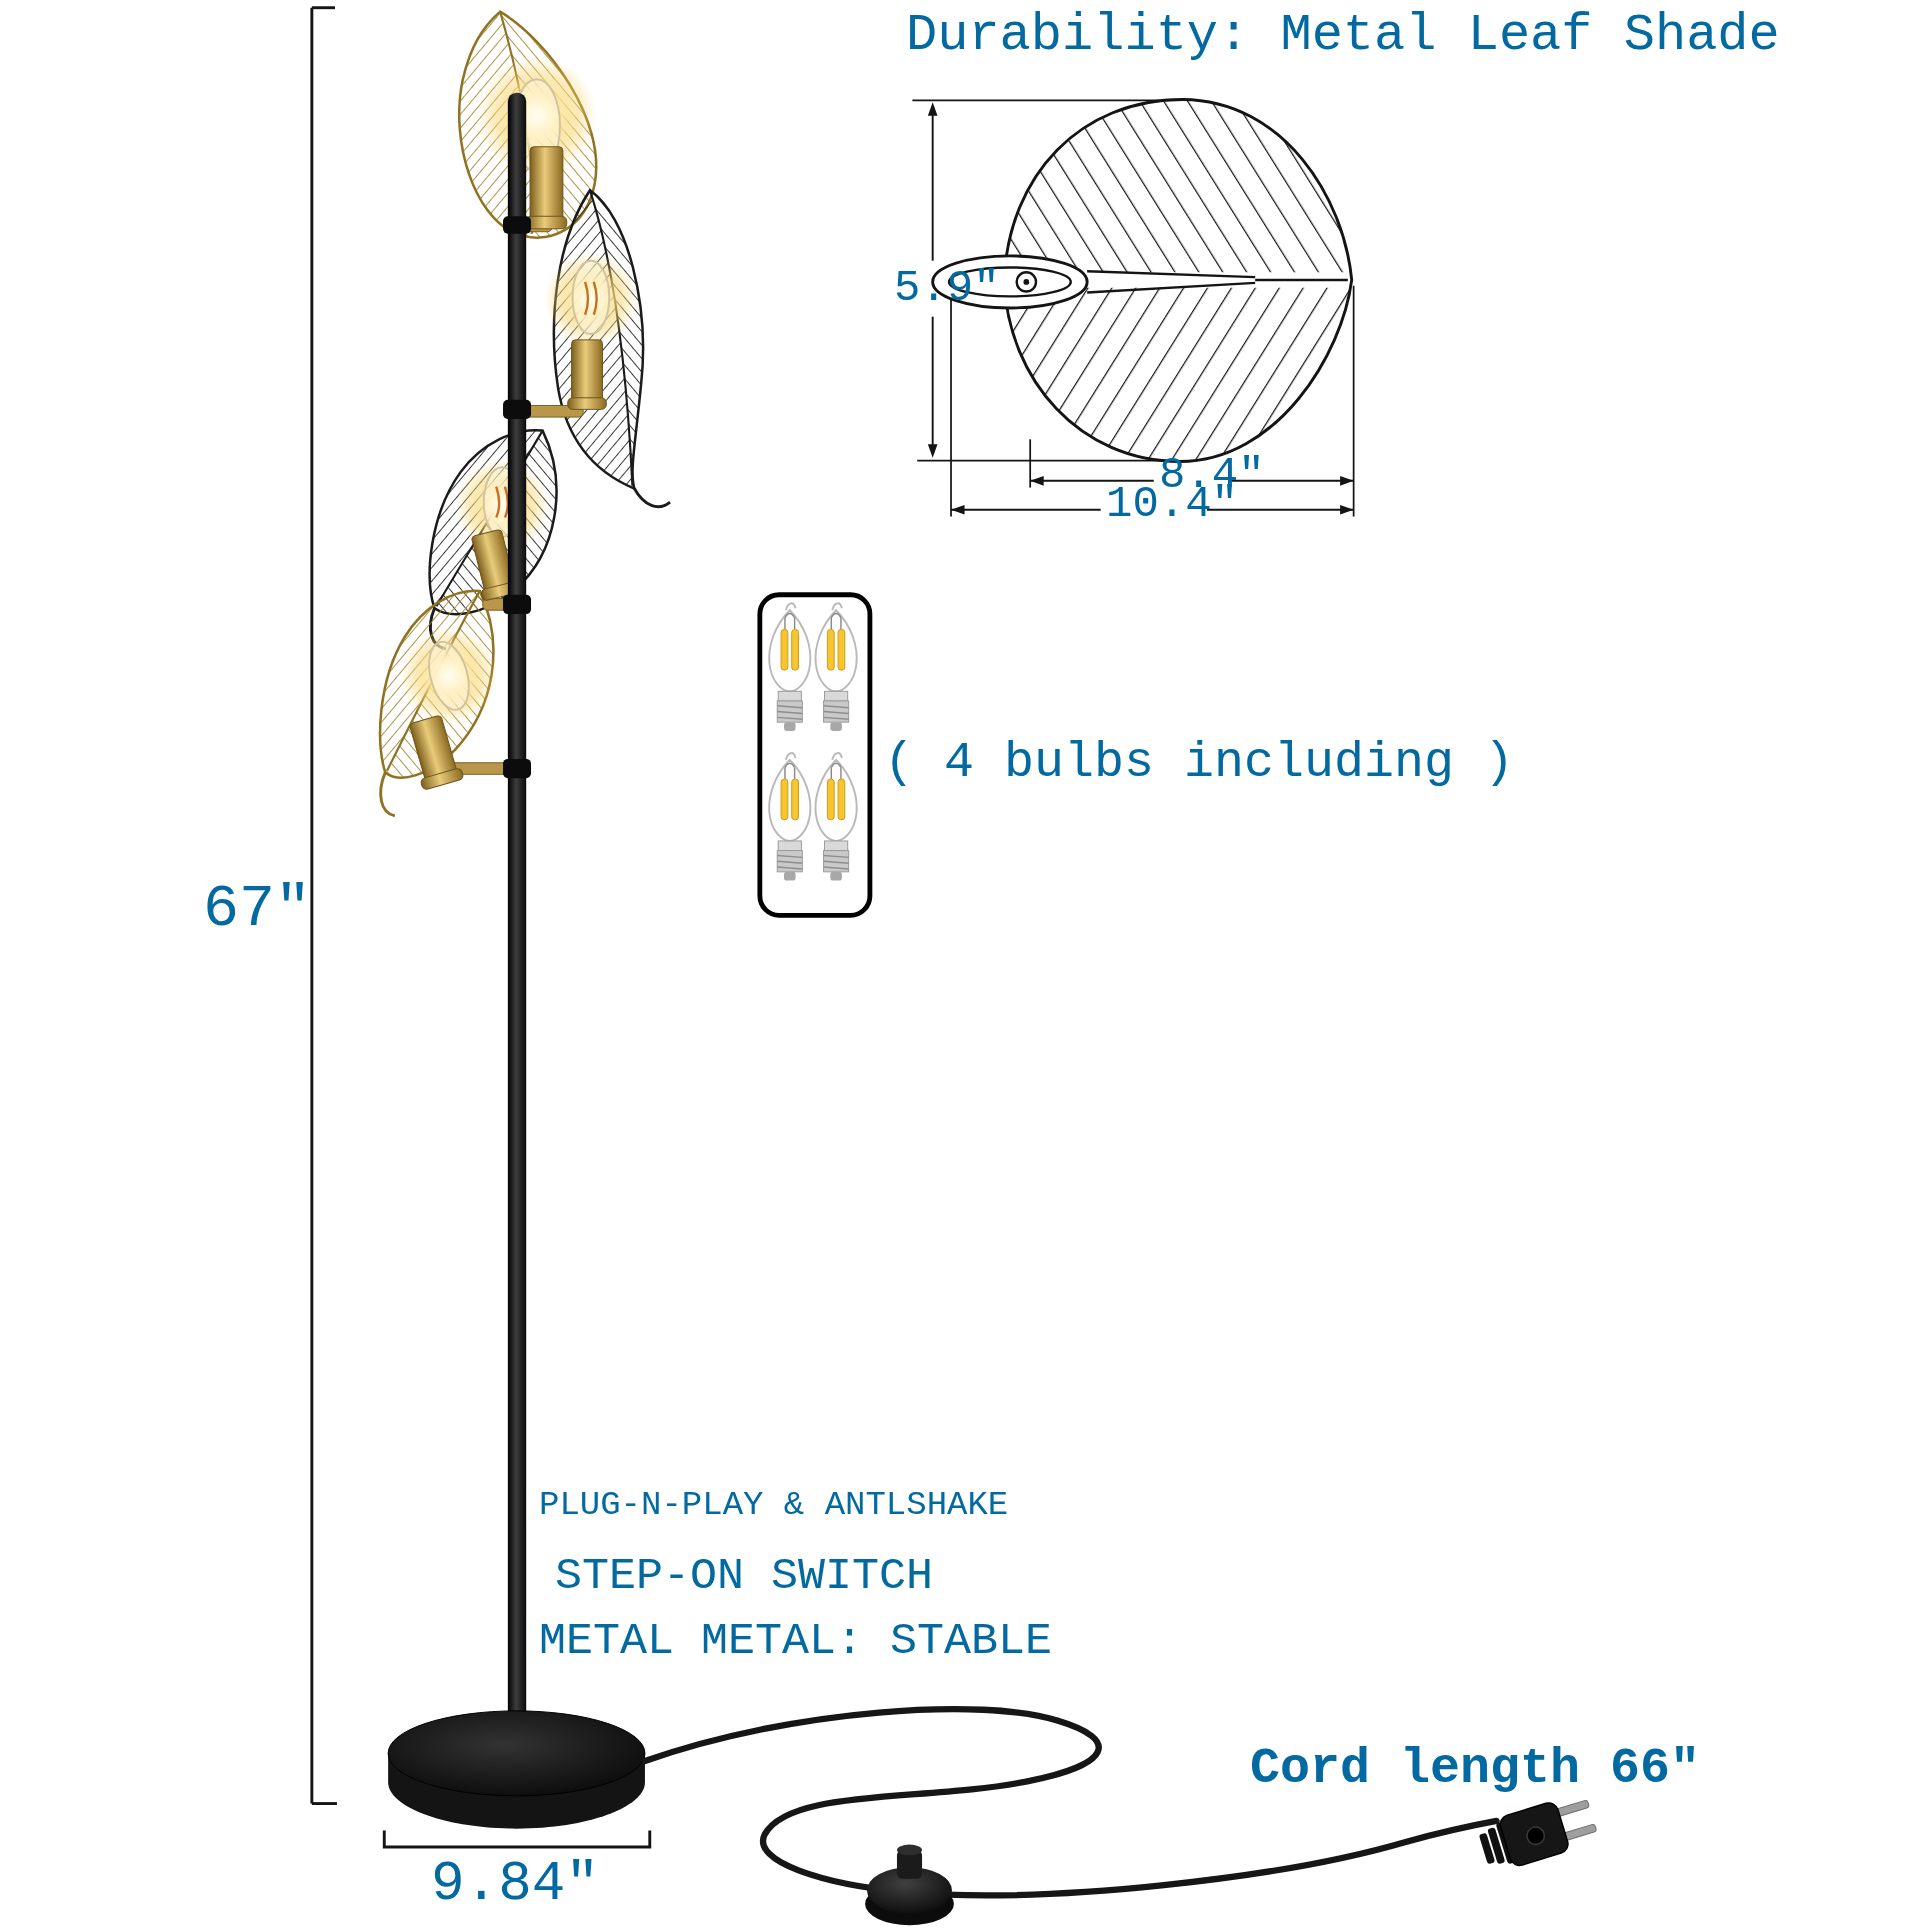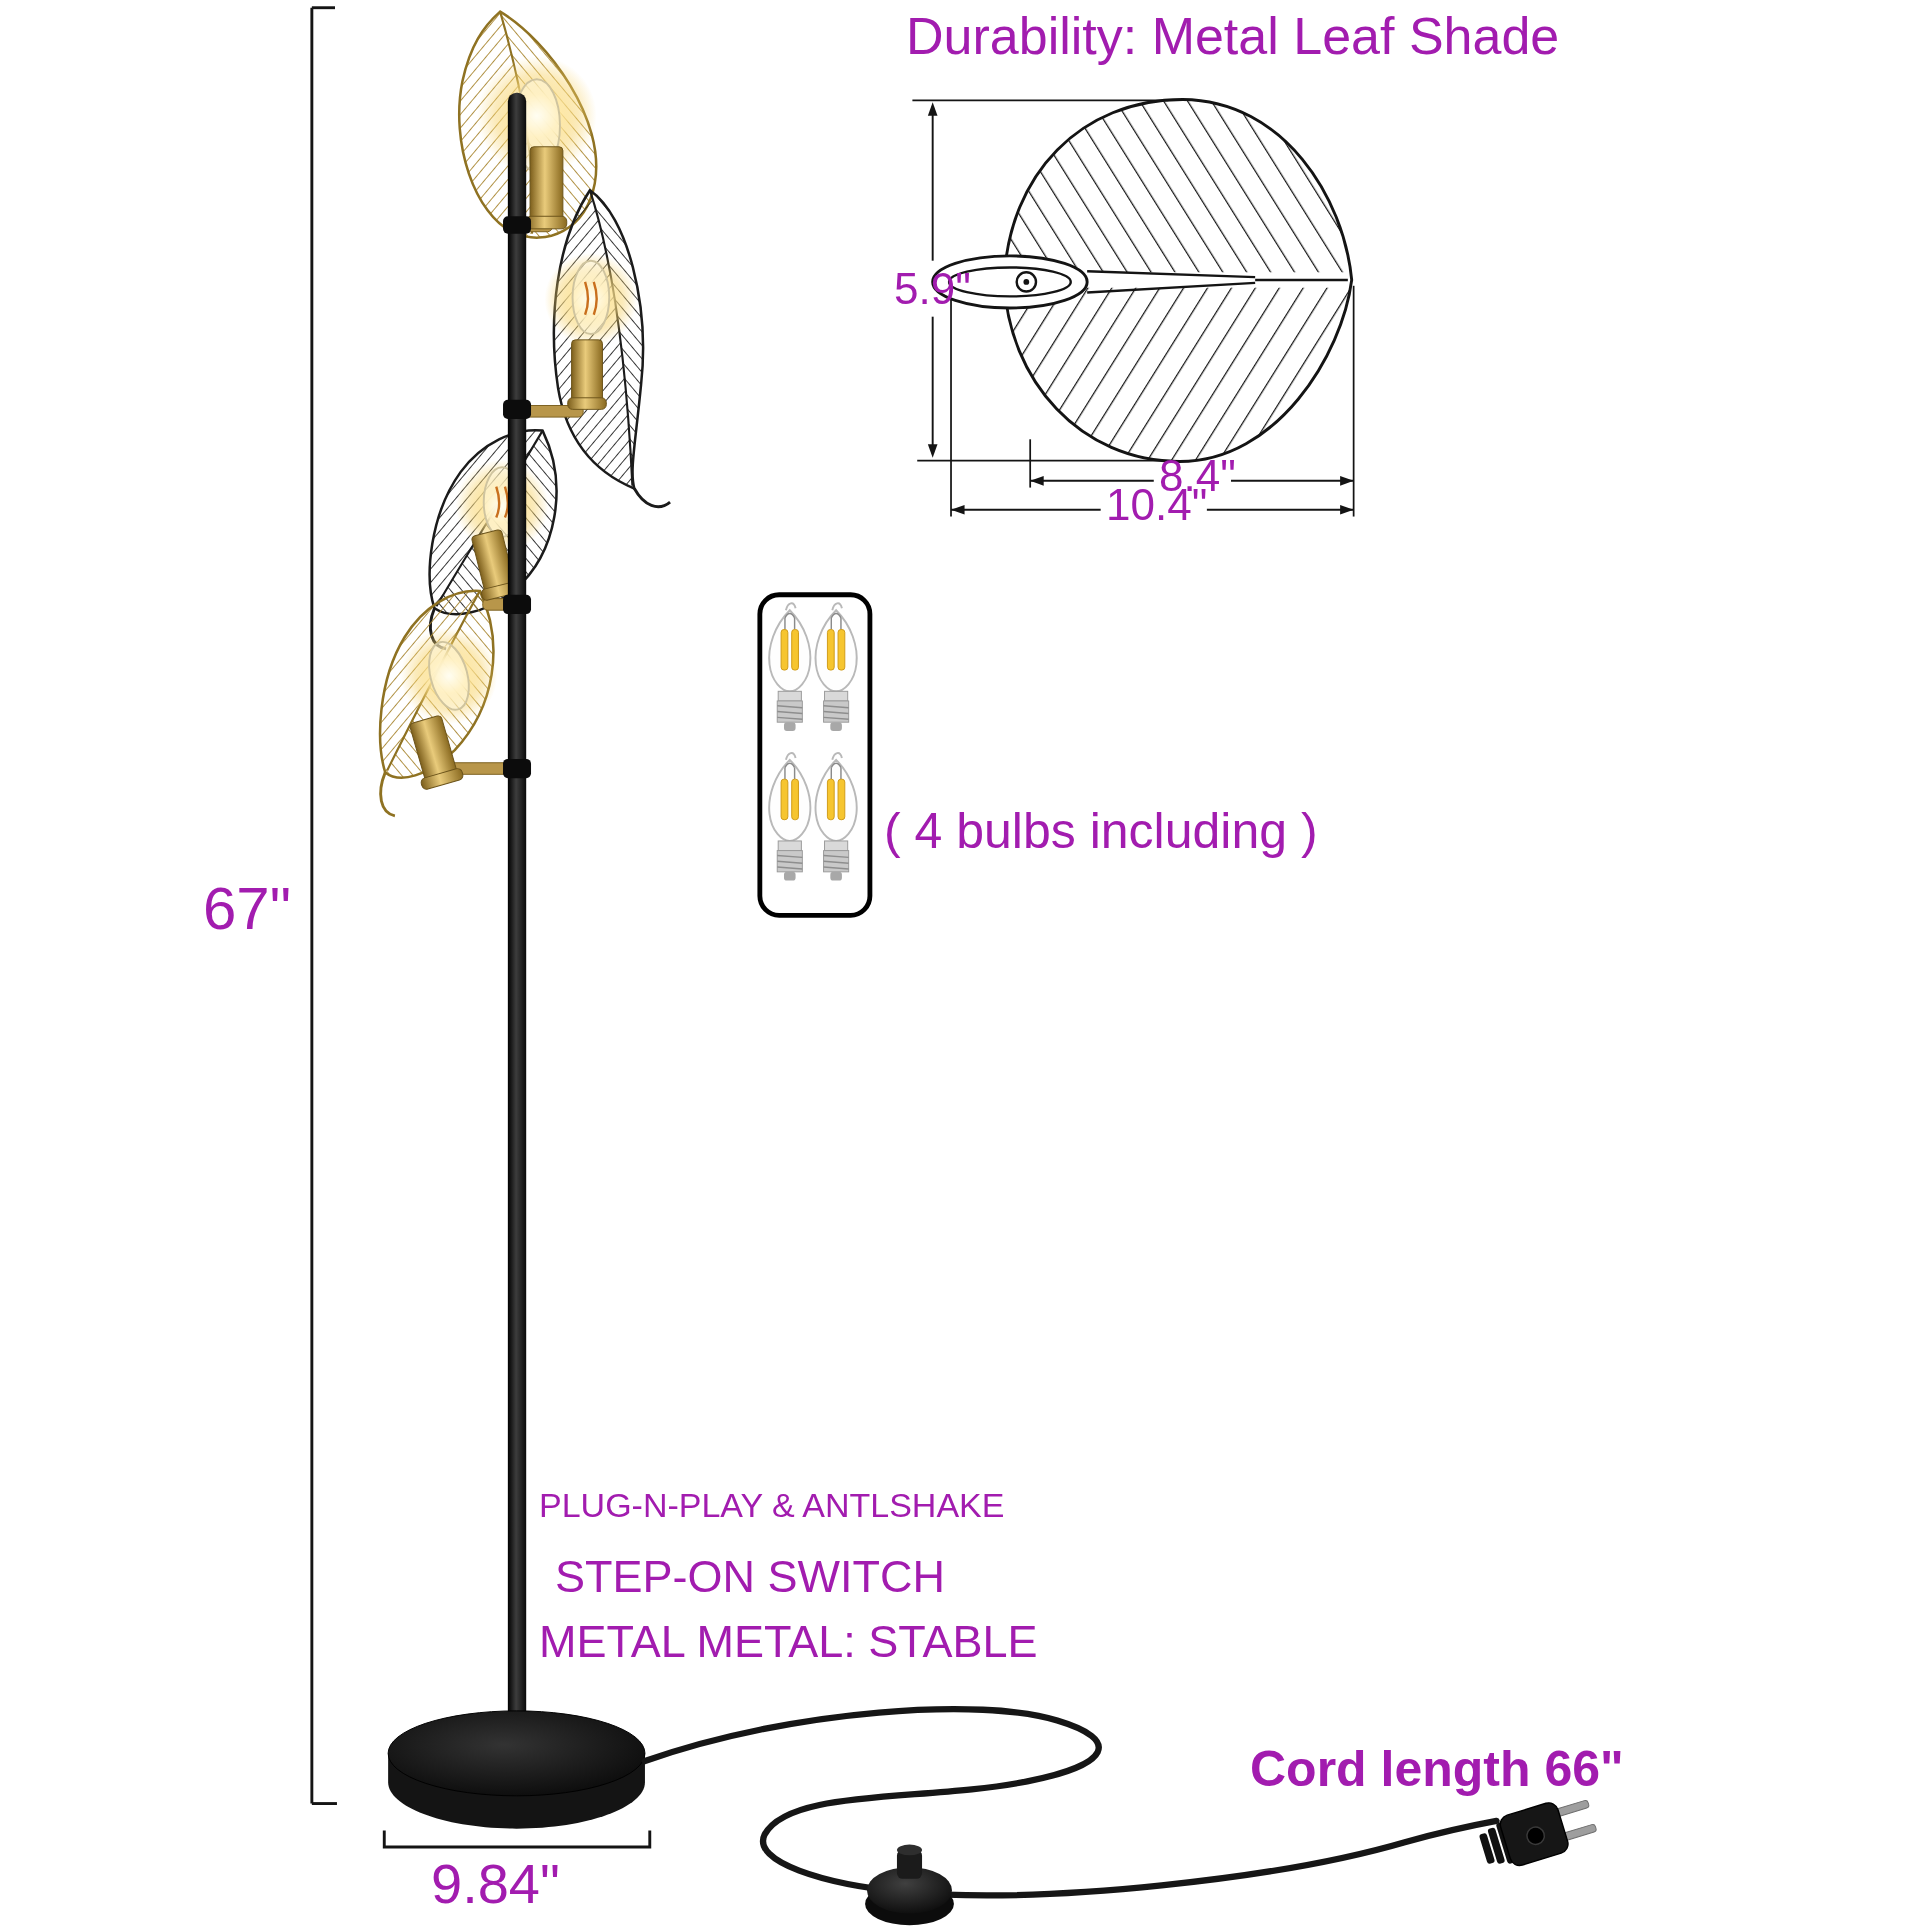--- a/index.html
+++ b/index.html
@@ -6,33 +6,33 @@
   .canvas{
     position:relative;
     width:1931px;height:1931px;
     background:#ffffff;
     font-family:"Liberation Serif","DejaVu Serif",serif;
     overflow:hidden;
   }
   .canvas svg{position:absolute;left:0;top:0;}
   .lbl{
     position:absolute;
-    color:#a21caf;
+    color:#0369a1;
     white-space:nowrap;
     line-height:1.08;
-    font-family:Liberation Sans, sans-serif;
+    font-family:Liberation Mono, monospace;
   }
   .t-title{left:906px;top:7.7px;font-size:52px;}
   .t-59{left:894px;top:265px;font-size:44px;}
   .t-84{left:1159px;top:452px;font-size:44px;}
   .t-104{left:1106px;top:481px;font-size:44px;}
   .t-67{left:203px;top:877px;font-size:60px;}
   .t-984{left:431px;top:1854px;font-size:56px;}
   .t-e12a{left:898px;top:711px;font-size:50px;}
-  .t-e12b{left:884px;top:804px;font-size:50px;}
+  .t-e12b{left:884px;top:736px;font-size:50px;}
   .t-f1{left:539px;top:1487px;font-size:34px;}
   .t-f2{left:539px;top:1553px;font-size:45px;margin-left:16px;}
   .t-f3{left:539px;top:1618px;font-size:45px;}
   .t-cord{left:1250px;top:1742px;font-size:50px;font-weight:bold;}
 </style>
 </head>
 <body>
 
 <div class="canvas">
 

